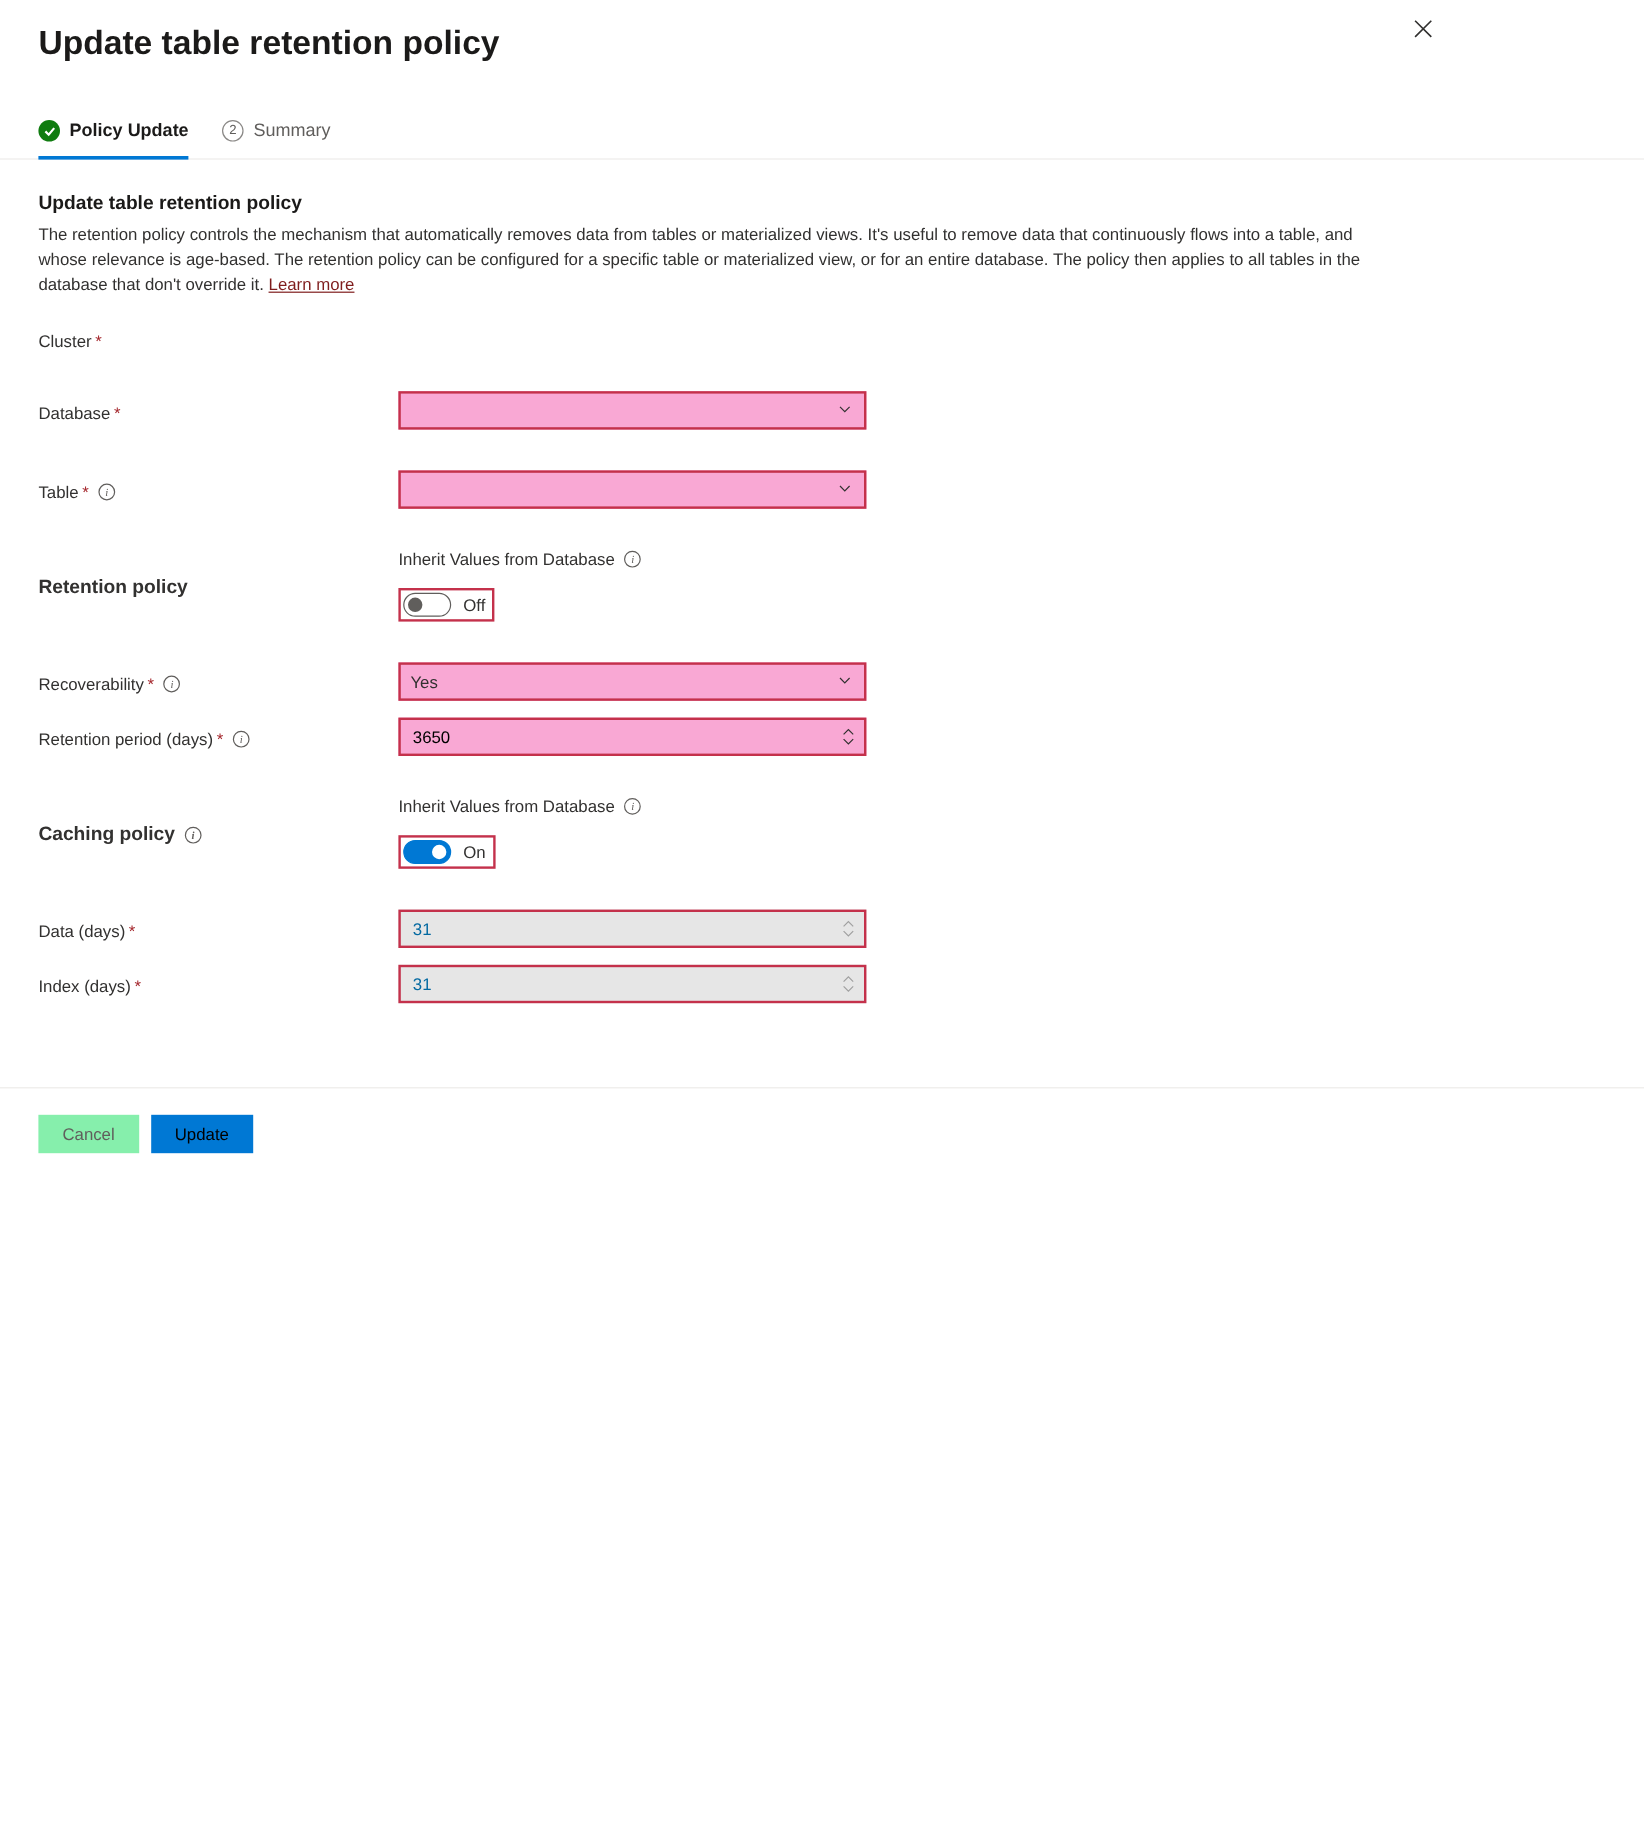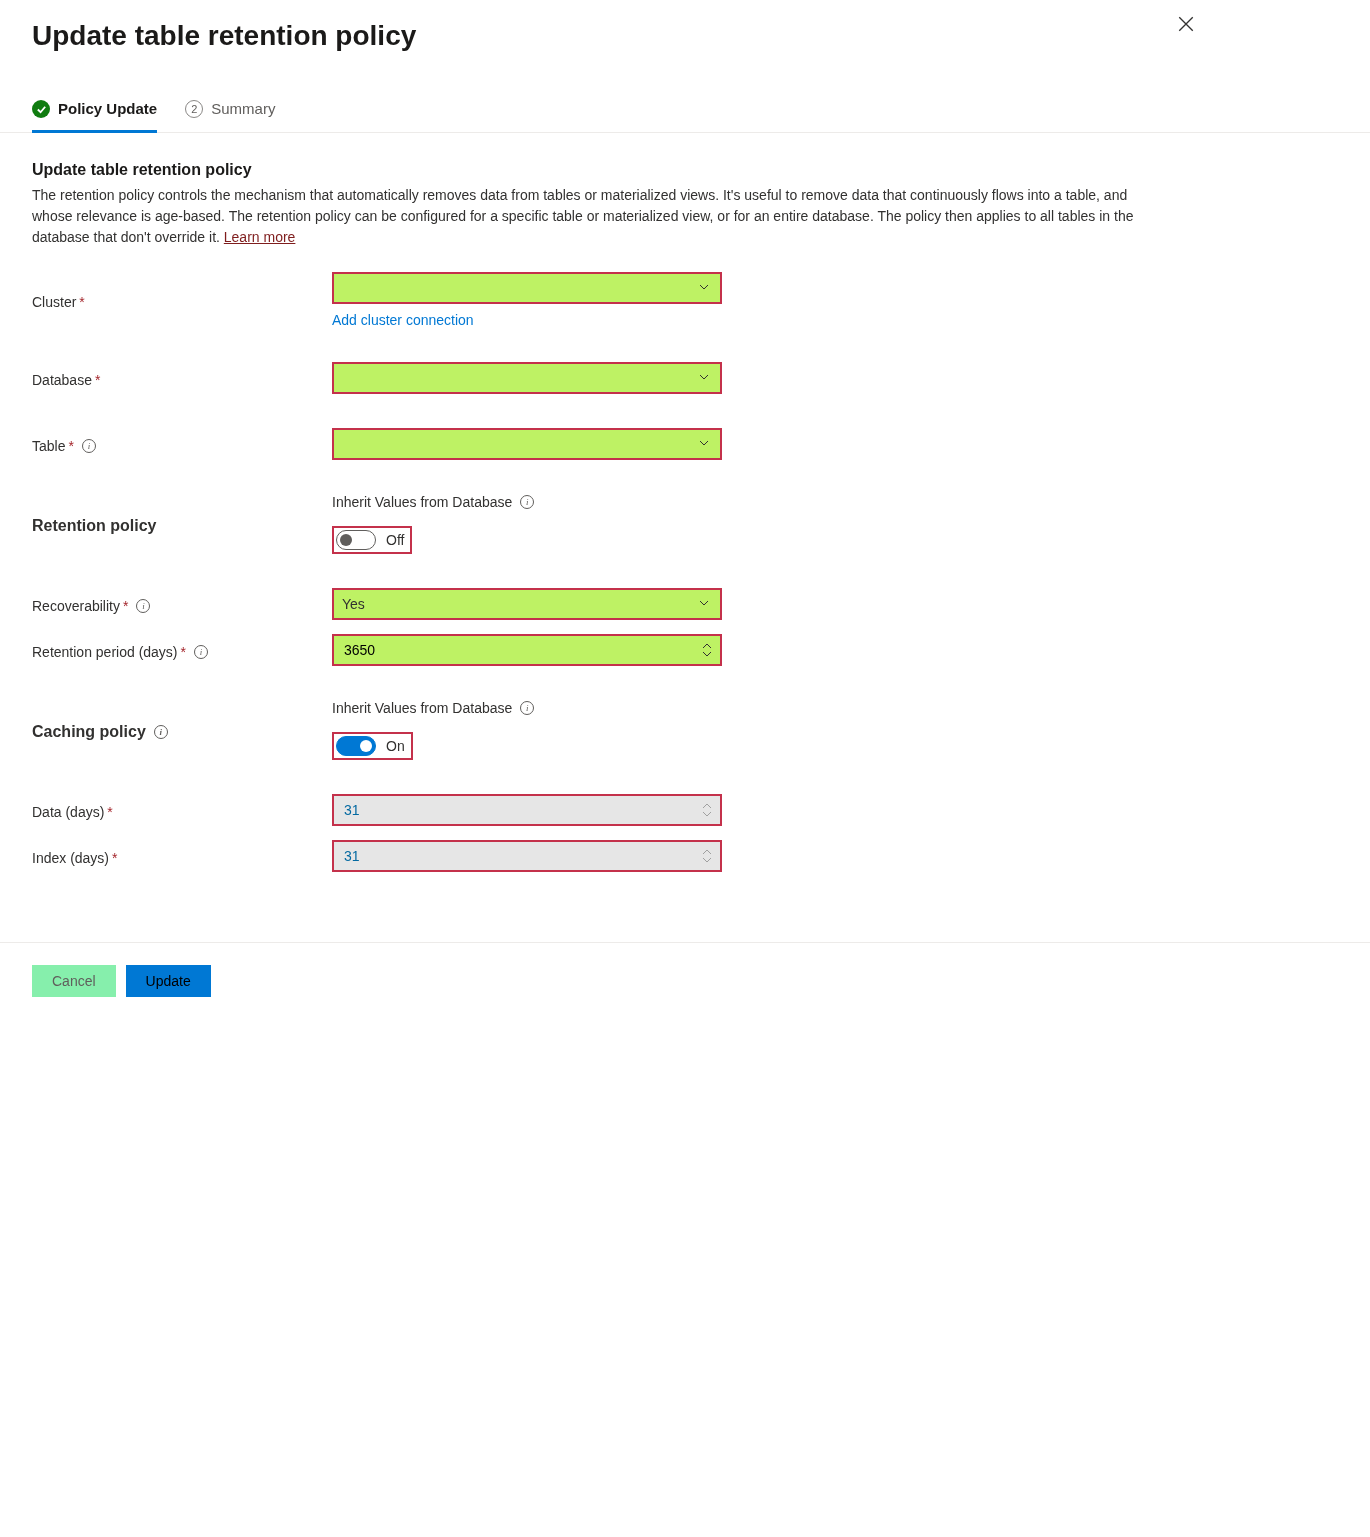--- a/index.html
+++ b/index.html
@@ -25,21 +25,21 @@
   .sub-title { font-size:16px; font-weight:600; margin:0 0 6px 0; color:#1b1a19; }
   .desc { font-size:14px; color:#323130; line-height:1.5; margin:0 0 24px 0; max-width:1120px; }
   .desc a { color:#7f1d1d; text-decoration:underline; }
   .form-row { display:flex; align-items:center; margin-bottom:34px; }
   .form-row.tight { margin-bottom:14px; }
   .form-label-col { width:300px; padding-top:4px; display:flex; align-items:center; gap:8px; }
   .form-label { font-size:14px; color:#323130; }
   .req { color:#a4262c; margin-left:3px; }
   .info-icon { width:14px; height:14px; border:1px solid #605e5c; border-radius:50%; display:inline-flex; align-items:center; justify-content:center; font-size:9px; color:#605e5c; font-style:italic; font-family:serif; }
   .form-input-col { display:flex; flex-direction:column; gap:8px; }
-  .select-box, .num-input { width:390px; height:32px; border:2px solid #c4314b; background:#bef264; position:relative; display:flex; align-items:center; padding:0 8px; font-size:14px; }
+  .select-box, .num-input { width:390px; height:32px; border:2px solid #c4314b; background:#f9a8d4; position:relative; display:flex; align-items:center; padding:0 8px; font-size:14px; }
   .select-box .chev { position:absolute; right:10px; top:50%; transform:translateY(-50%); }
   .num-input input { border:none; outline:none; width:100%; font-size:14px; background:transparent; }
   .num-input .spin { position:absolute; right:4px; top:2px; bottom:2px; width:14px; display:flex; flex-direction:column; justify-content:center; gap:2px; }
   .num-input.disabled { background:#e6e6e6; }
   .num-input.disabled input { color:#0369a1; }
   .helper-link { color:#0078d4; font-size:14px; cursor:pointer; }
   .section-head { font-size:16px; font-weight:600; margin:24px 0 0 0; display:flex; align-items:center; gap:8px; }
   .toggle-row { display:flex; align-items:center; gap:10px; border:2px solid #c4314b; padding:2px 6px 2px 2px; width:fit-content; }
   .toggle { width:40px; height:20px; border-radius:10px; position:relative; cursor:pointer; }
   .toggle.off { background:#fff; border:1px solid #605e5c; }
@@ -87,28 +87,20 @@
 
     <h2 class="sub-title">Update table retention policy</h2>
     <p class="desc">
       <span>The retention policy controls the mechanism that automatically removes data from tables or materialized views. It's useful to remove data that continuously flows into a table, and whose relevance is age-based. The retention policy can be configured for a specific table or materialized view, or for an entire database. The policy then applies to all tables in the database that don't override it. </span><a href="#">Learn more</a>
     </p>
 
     <div class="form-row">
       <div class="form-label-col">
         <span class="form-label"><span>Cluster</span><span class="req">*</span></span>
       </div>
-      <div class="form-input-col">
-        <div class="select-box">
-          <span class="chev"><svg width="12" height="12" viewBox="0 0 12 12">
-                <path d="M2 4 L6 8 L10 4" stroke="#323130" stroke-width="1" fill="none"></path>
-              </svg></span>
-        </div>
-        <span class="helper-link">Add cluster connection</span>
-      </div>
     </div>
 
     <div class="form-row">
       <div class="form-label-col">
         <span class="form-label"><span>Database</span><span class="req">*</span></span>
       </div>
       <div class="form-input-col">
         <div class="select-box">
           <span class="chev"><svg width="12" height="12" viewBox="0 0 12 12">
                 <path d="M2 4 L6 8 L10 4" stroke="#323130" stroke-width="1" fill="none"></path>

